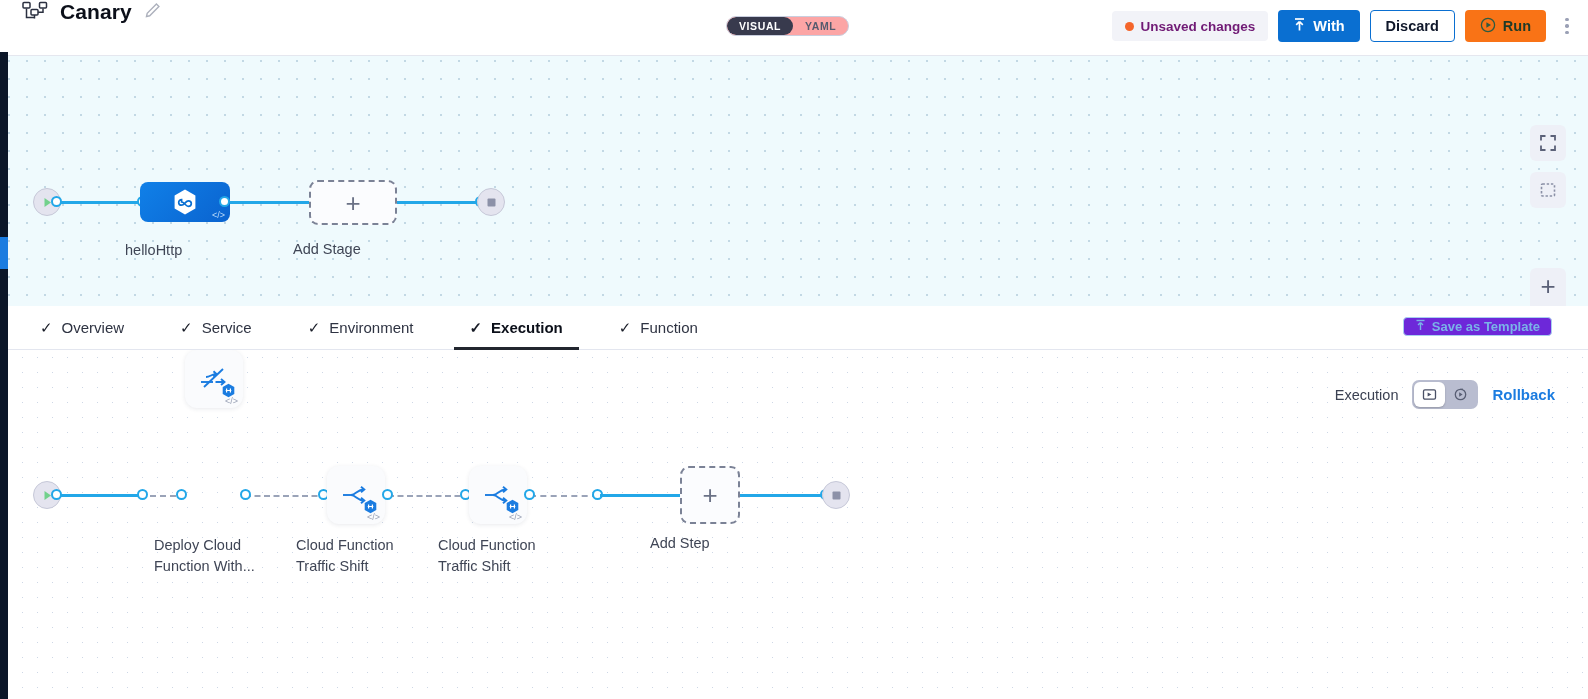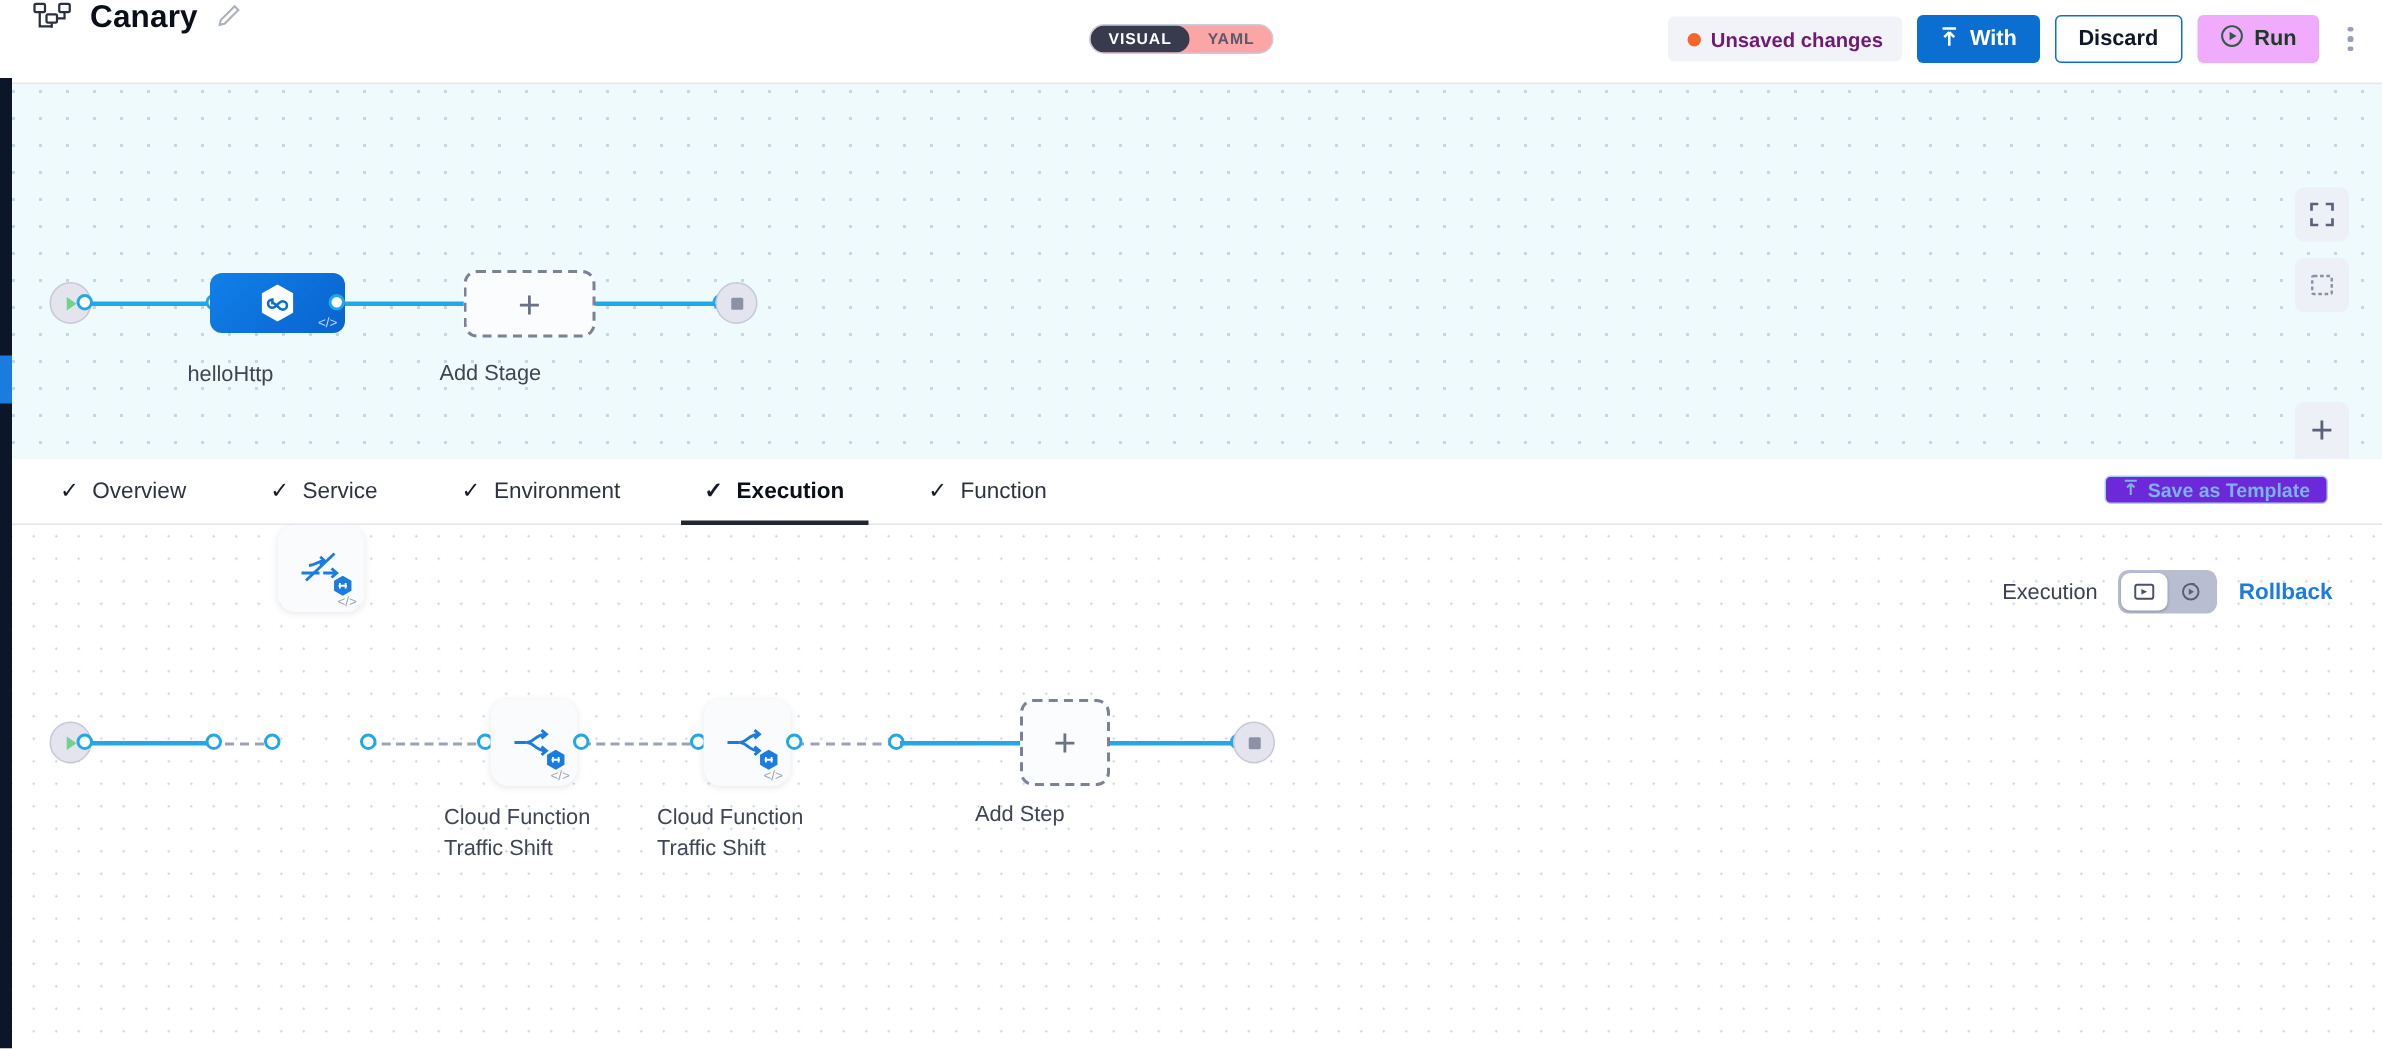--- a/index.html
+++ b/index.html
@@ -57,21 +57,21 @@
     font-size: 13.5px; font-weight: bold; color: #701a75;
   }
   .unsaved .dot { width: 9px; height: 9px; border-radius: 50%; background: #f4652b; }
   .btn {
     height: 32px; border-radius: 4px; display: flex; align-items: center;
     gap: 7px; padding: 0 15px; font-size: 14.5px; font-weight: bold;
     cursor: pointer; white-space: nowrap;
   }
   .btn-save { background: #0a6fd1; color: #fff; }
   .btn-discard { background: #fff; color: #0f172a; border: 1px solid #0a6fd1; }
-  .btn-run { background: #f0abfc; color: #1d3a28; }
+  .btn-run { background: #f97316; color: #1d3a28; }
   .kebab {
     width: 22px; height: 32px; display: flex; flex-direction: column;
     align-items: center; justify-content: center; gap: 3px; cursor: pointer;
   }
   .kebab i { width: 3.5px; height: 3.5px; border-radius: 50%; background: #9aa0b5; display:block; }
 
   
   .canvas-top {
     position: absolute; left: 0; top: 52px; width: 1588px; height: 254px;
     background-color: #effafd;
@@ -403,20 +403,22 @@
         <path d="M9 12 C13 12 15 9 19 9 M16.5 6.2 L19.5 9 L16.5 11.8" stroke="#1b7ce0" stroke-width="1.9" fill="none"></path>
         <path d="M26 4 L7 22" stroke="#1b7ce0" stroke-width="1.9" fill="none"></path>
       </svg>
       <svg class="step-badge" viewBox="0 0 15 15">
         <path d="M7.5 .8 L13.3 4.1 L13.3 10.9 L7.5 14.2 L1.7 10.9 L1.7 4.1 Z" fill="#1b7ce0"></path>
         <path d="M4.7 7.5 H10.3 M5.6 5.6 V9.4 M9.4 5.6 V9.4" stroke="#fff" stroke-width="1.2" fill="none"></path>
       </svg>
       <span class="code-mark">&lt;/&gt;</span>
     </div>
     <div class="port" style="left:240px; top:139px;"></div>
+    <div class="node-label" style="left:154px; top:185px; width:120px;">Deploy Cloud
+Function With...</div>
 
     <div class="port" style="left:318px; top:139px;"></div>
     <div class="step-node" style="left:327px; top:116px;">
       <svg width="34" height="28" viewBox="0 0 34 28">
         <path d="M4 14 H12" stroke="#1b7ce0" stroke-width="1.9" fill="none"></path>
         <path d="M12 14 C17 14 18 8.5 25 8.5 M22 5.8 L25.3 8.5 L22 11.2" stroke="#1b7ce0" stroke-width="1.9" fill="none"></path>
         <path d="M12 14 C17 14 18 19.5 25 19.5 M22 16.8 L25.3 19.5 L22 22.2" stroke="#1b7ce0" stroke-width="1.9" fill="none"></path>
       </svg>
       <svg class="step-badge" viewBox="0 0 15 15">
         <path d="M7.5 .8 L13.3 4.1 L13.3 10.9 L7.5 14.2 L1.7 10.9 L1.7 4.1 Z" fill="#1b7ce0"></path>

